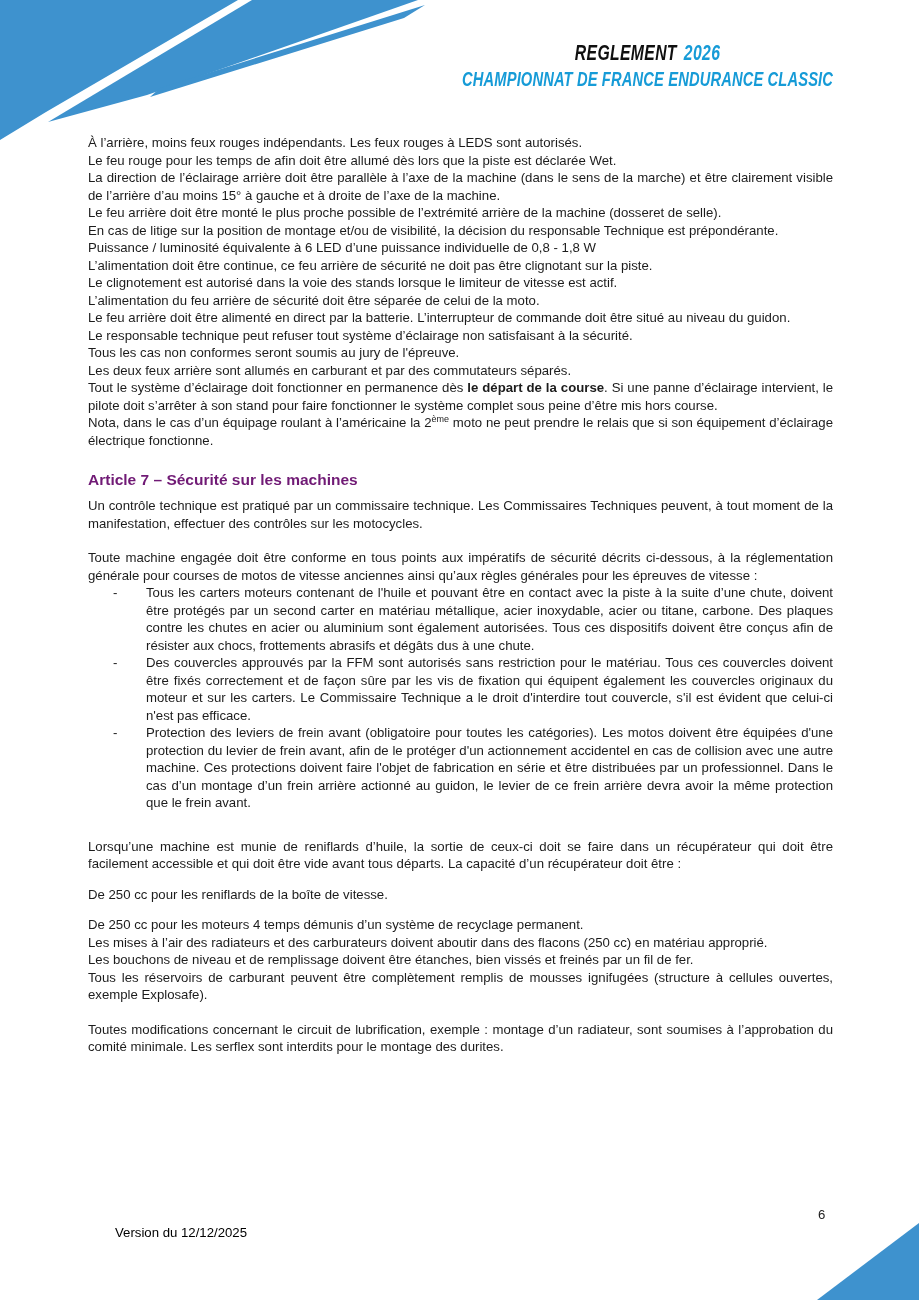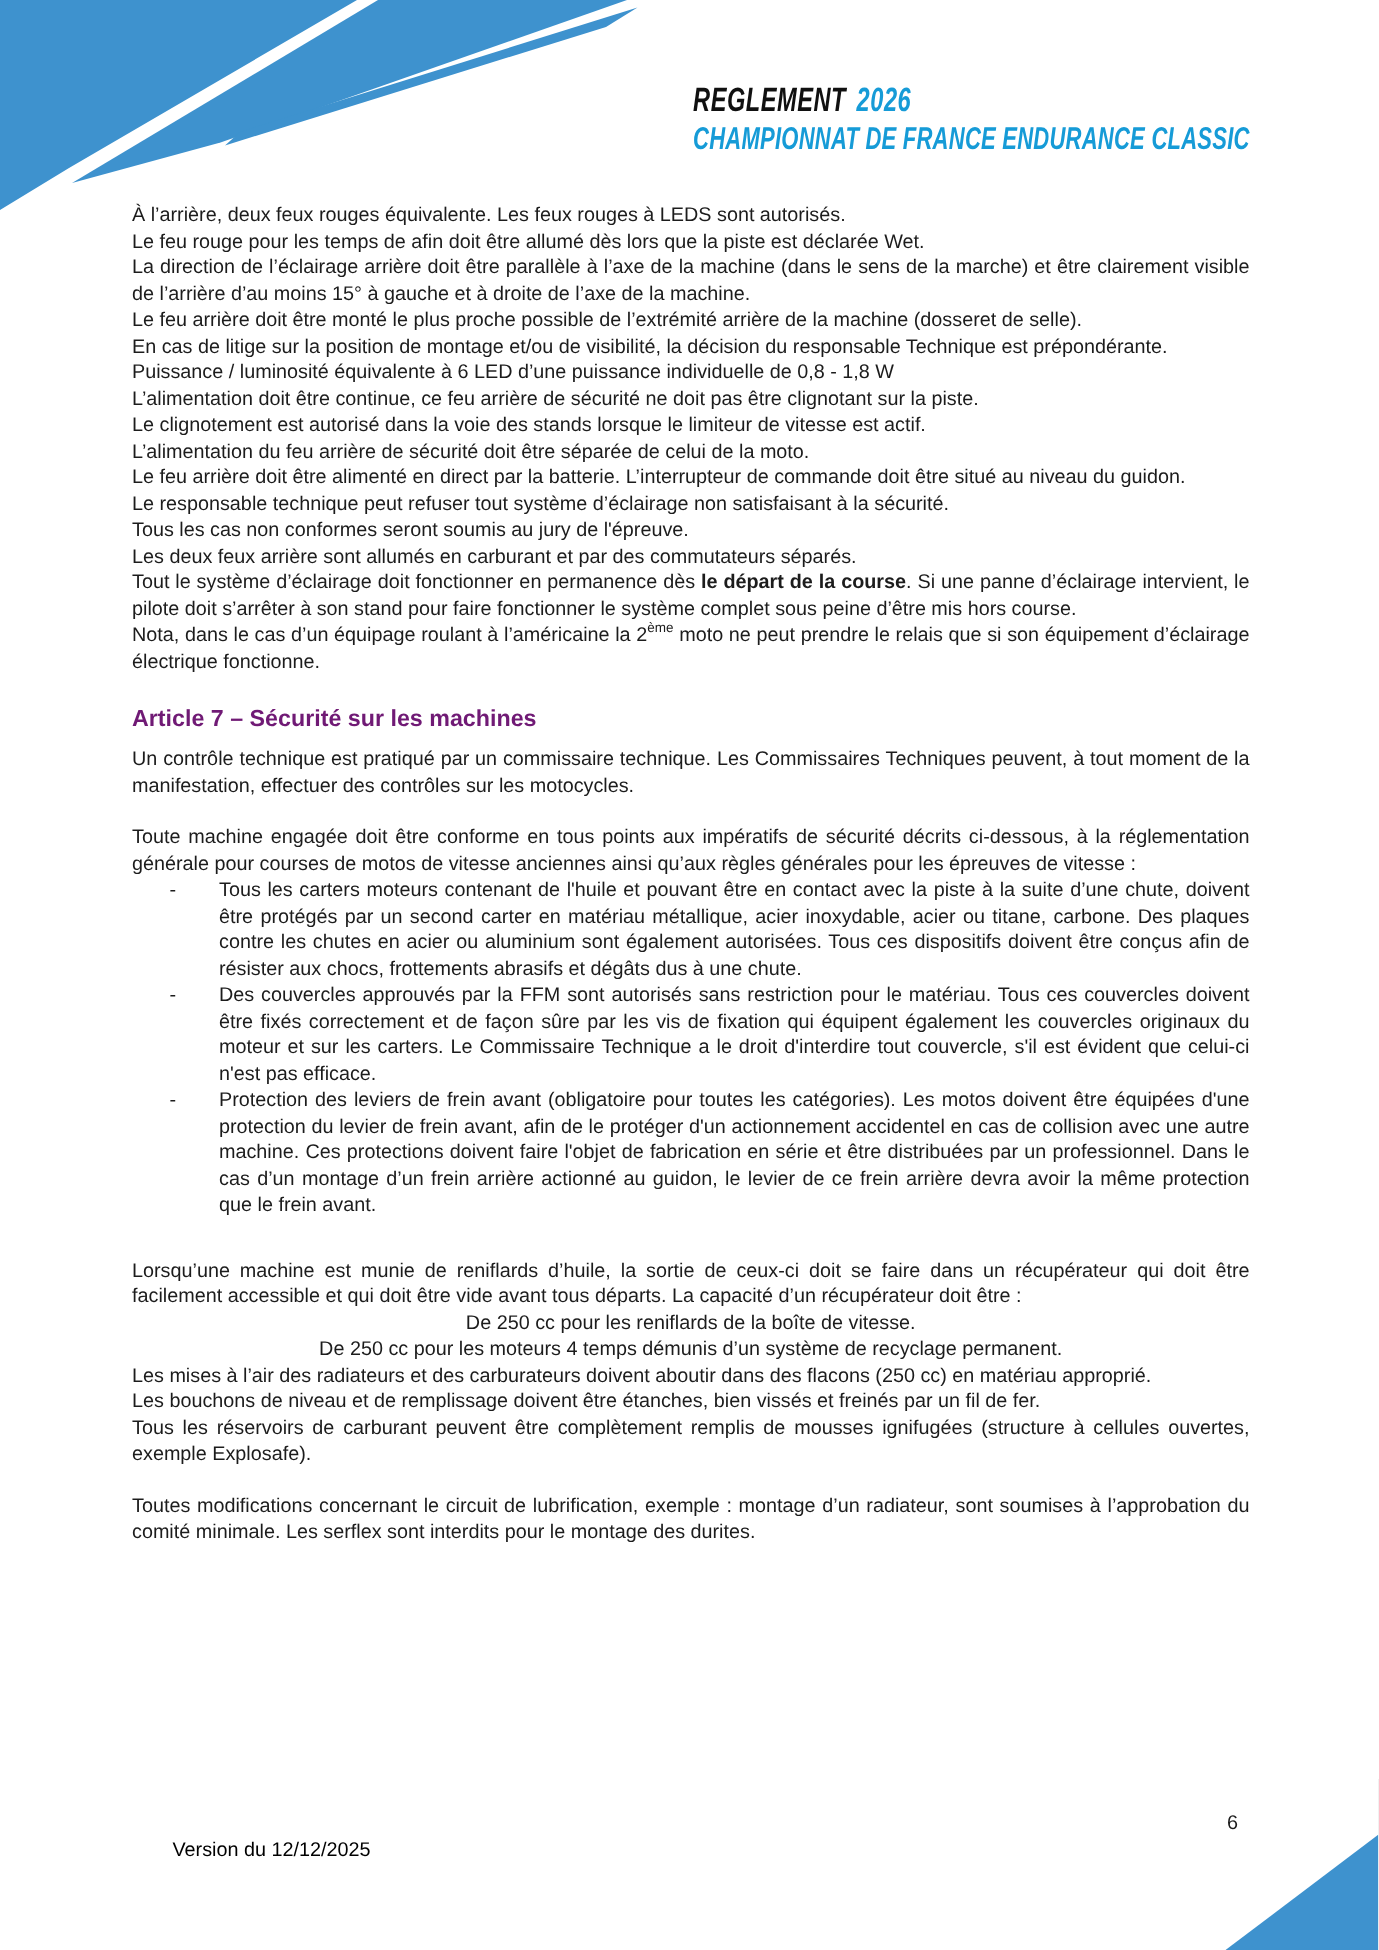--- a/index.html
+++ b/index.html
@@ -5,37 +5,37 @@
   html,body{margin:0;padding:0;background:#e8e8e8;}
   .page{
     position:relative;width:919px;height:1300px;background:#ffffff;
     font-family:"Liberation Sans","DejaVu Sans",sans-serif;color:#1c1c1c;
     overflow:hidden;margin:0 auto;
   }
   
   .swoosh{position:absolute;top:0;left:0;pointer-events:none;}
   .corner{position:absolute;bottom:0;right:0;pointer-events:none;}
   
-  .brand-block{position:absolute;top:54px;right:86px;text-align:left;line-height:1.18;}
+  .brand-block{position:absolute;top:40px;right:86px;text-align:center;line-height:1.18;}
   .brand-line{
     font-weight:bold;font-style:italic;white-space:nowrap;
     transform:scaleX(0.70);transform-origin:100% 50%;
   }
   .brand-line.l1{font-size:22.5px;letter-spacing:0.5px;}
   .brand-line.l2{font-size:21px;letter-spacing:0.2px;}
   .brand-reglement{color:#101010;}
   .brand-year{color:#169bd7;margin-left:10px;}
   .brand-sub{color:#169bd7;}
   
   .content{
     position:absolute;left:88px;top:134px;width:745px;
     font-size:13.2px;line-height:17.5px;
   }
   .content p{margin:0;text-align:justify;}
-  .content p.nj{text-align:center;}
+  .content p.nj{text-align:left;margin-top:13px;}
   .gap{height:17px;}
   .gap-sm{height:10px;}
   .gap-lg{height:26px;}
   h2.article{
     font-size:15.5px;line-height:19px;font-weight:bold;color:#701a75;
     margin:11px 0 8px 0;
   }
   ul.tirets{list-style:none;margin:0;padding:0;}
   ul.tirets li{
     position:relative;padding-left:58px;text-align:justify;margin:0;
@@ -65,21 +65,21 @@
 
   <div class="brand-block">
     <div class="brand-line l1">
       <span class="brand-reglement">REGLEMENT</span><span class="brand-year">2026</span>
     </div>
     <div class="brand-line l2 brand-sub">CHAMPIONNAT DE FRANCE ENDURANCE CLASSIC</div>
   </div>
 
   <div class="content">
 
-    <p>À l’arrière, deux feux rouges équivalente. Les feux rouges à LEDS sont autorisés.</p>
+    <p>À l’arrière, moins feux rouges indépendants. Les feux rouges à LEDS sont autorisés.</p>
     <p>Le feu rouge pour les temps de afin doit être allumé dès lors que la piste est déclarée Wet.</p>
     <p>La direction de l’éclairage arrière doit être parallèle à l’axe de la machine (dans le sens de la marche) et être clairement visible de l’arrière d’au moins 15° à gauche et à droite de l’axe de la machine.</p>
     <p>Le feu arrière doit être monté le plus proche possible de l’extrémité arrière de la machine (dosseret de selle).</p>
     <p>En cas de litige sur la position de montage et/ou de visibilité, la décision du responsable Technique est prépondérante.</p>
     <p>Puissance / luminosité équivalente à 6 LED d’une puissance individuelle de 0,8 - 1,8 W</p>
     <p>L’alimentation doit être continue, ce feu arrière de sécurité ne doit pas être clignotant sur la piste.</p>
     <p>Le clignotement est autorisé dans la voie des stands lorsque le limiteur de vitesse est actif.</p>
     <p>L’alimentation du feu arrière de sécurité doit être séparée de celui de la moto.</p>
     <p>Le feu arrière doit être alimenté en direct par la batterie. L’interrupteur de commande doit être situé au niveau du guidon.</p>
     <p>Le responsable technique peut refuser tout système d’éclairage non satisfaisant à la sécurité.</p>

